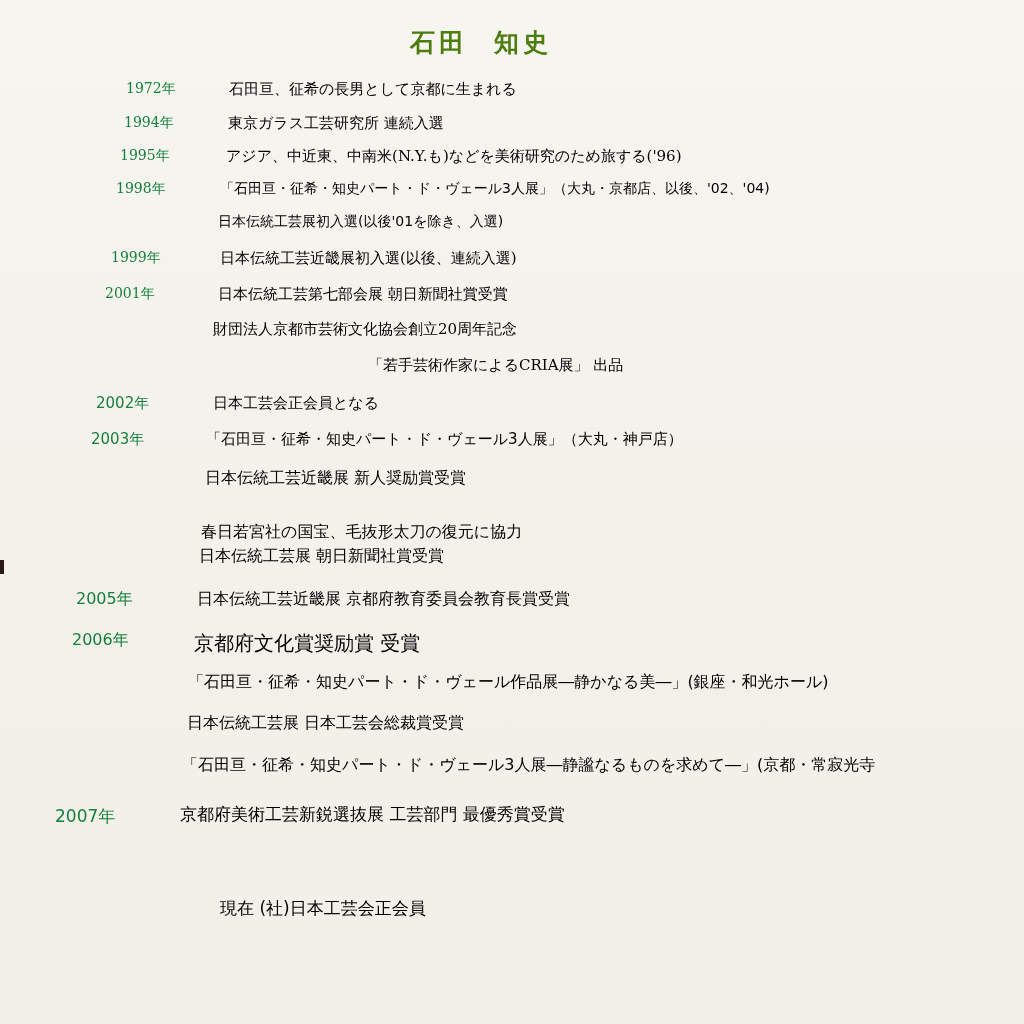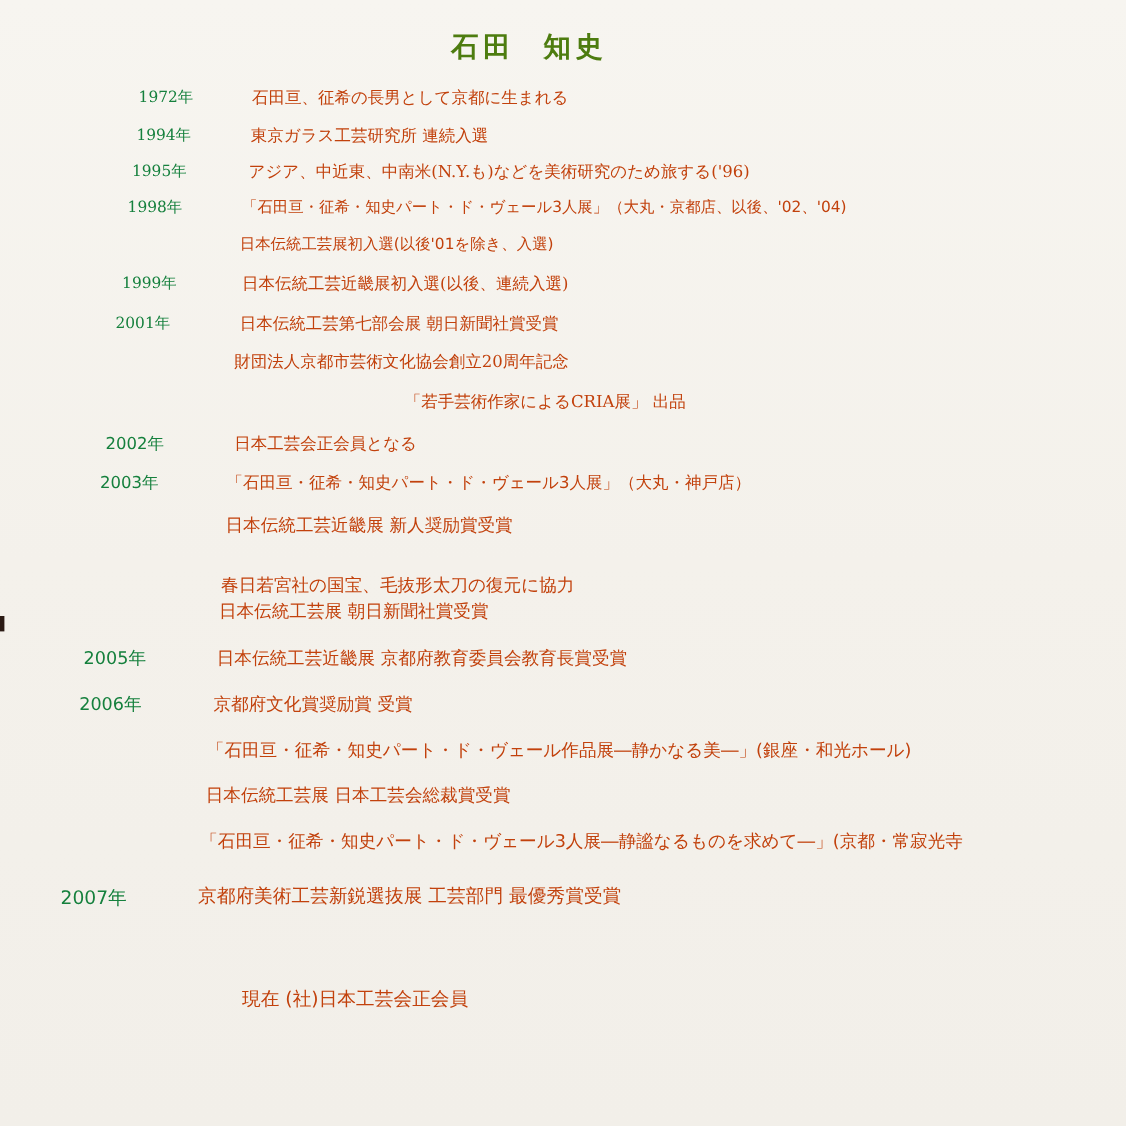--- a/index.html
+++ b/index.html
@@ -34,21 +34,21 @@
     }
     .title .gap { display: inline-block; width: 26px; }
     .year {
       position: absolute;
       white-space: nowrap;
       color: #15803d;
     }
     .text {
       position: absolute;
       white-space: nowrap;
-      color: #c2410c;
+      color: #000000;
     }
     .serif { font-family: "DejaVu Serif", "Liberation Serif", serif; }
     .sans { font-family: "DejaVu Sans", "Liberation Sans", sans-serif; }
     .edge-mark {
       position: absolute;
       left: 0;
       top: 560px;
       width: 4px;
       height: 14px;
       background: #2b1a14;
@@ -94,21 +94,21 @@
 <div class="text sans" style="left:206px; top:430px; font-size:15px;">「石田亘・征希・知史パート・ド・ヴェール3人展」（大丸・神戸店）</div>
 
 <div class="text sans" style="left:205px; top:468px; font-size:16px;">日本伝統工芸近畿展  新人奨励賞受賞</div>
 <div class="text sans" style="left:201px; top:522px; font-size:16px;">春日若宮社の国宝、毛抜形太刀の復元に協力</div>
 <div class="text sans" style="left:199px; top:546px; font-size:16px;">日本伝統工芸展  朝日新聞社賞受賞</div>
 
 <div class="year sans" style="left:76px; top:589px; font-size:16px;">2005年</div>
 <div class="text sans" style="left:197px; top:589px; font-size:16px;">日本伝統工芸近畿展  京都府教育委員会教育長賞受賞</div>
 
 <div class="year sans" style="left:72px; top:630px; font-size:16px;">2006年</div>
-<div class="text sans" style="left:194px; top:630px; font-size:16px;">京都府文化賞奨励賞  受賞</div>
+<div class="text sans" style="left:194px; top:630px; font-size:20px;">京都府文化賞奨励賞  受賞</div>
 
 <div class="text sans" style="left:188px; top:672px; font-size:16px;">「石田亘・征希・知史パート・ド・ヴェール作品展―静かなる美―」(銀座・和光ホール)</div>
 <div class="text sans" style="left:187px; top:713px; font-size:16px;">日本伝統工芸展  日本工芸会総裁賞受賞</div>
 <div class="text sans" style="left:182px; top:755px; font-size:16px;">「石田亘・征希・知史パート・ド・ヴェール3人展―静謐なるものを求めて―」(京都・常寂光寺</div>
 
 <div class="year sans" style="left:55px; top:805px; font-size:17px;">2007年</div>
 <div class="text sans" style="left:180px; top:803px; font-size:17px;">京都府美術工芸新鋭選抜展  工芸部門  最優秀賞受賞</div>
 
 <div class="text sans" style="left:220px; top:897px; font-size:17px;">現在  (社)日本工芸会正会員</div>
 

